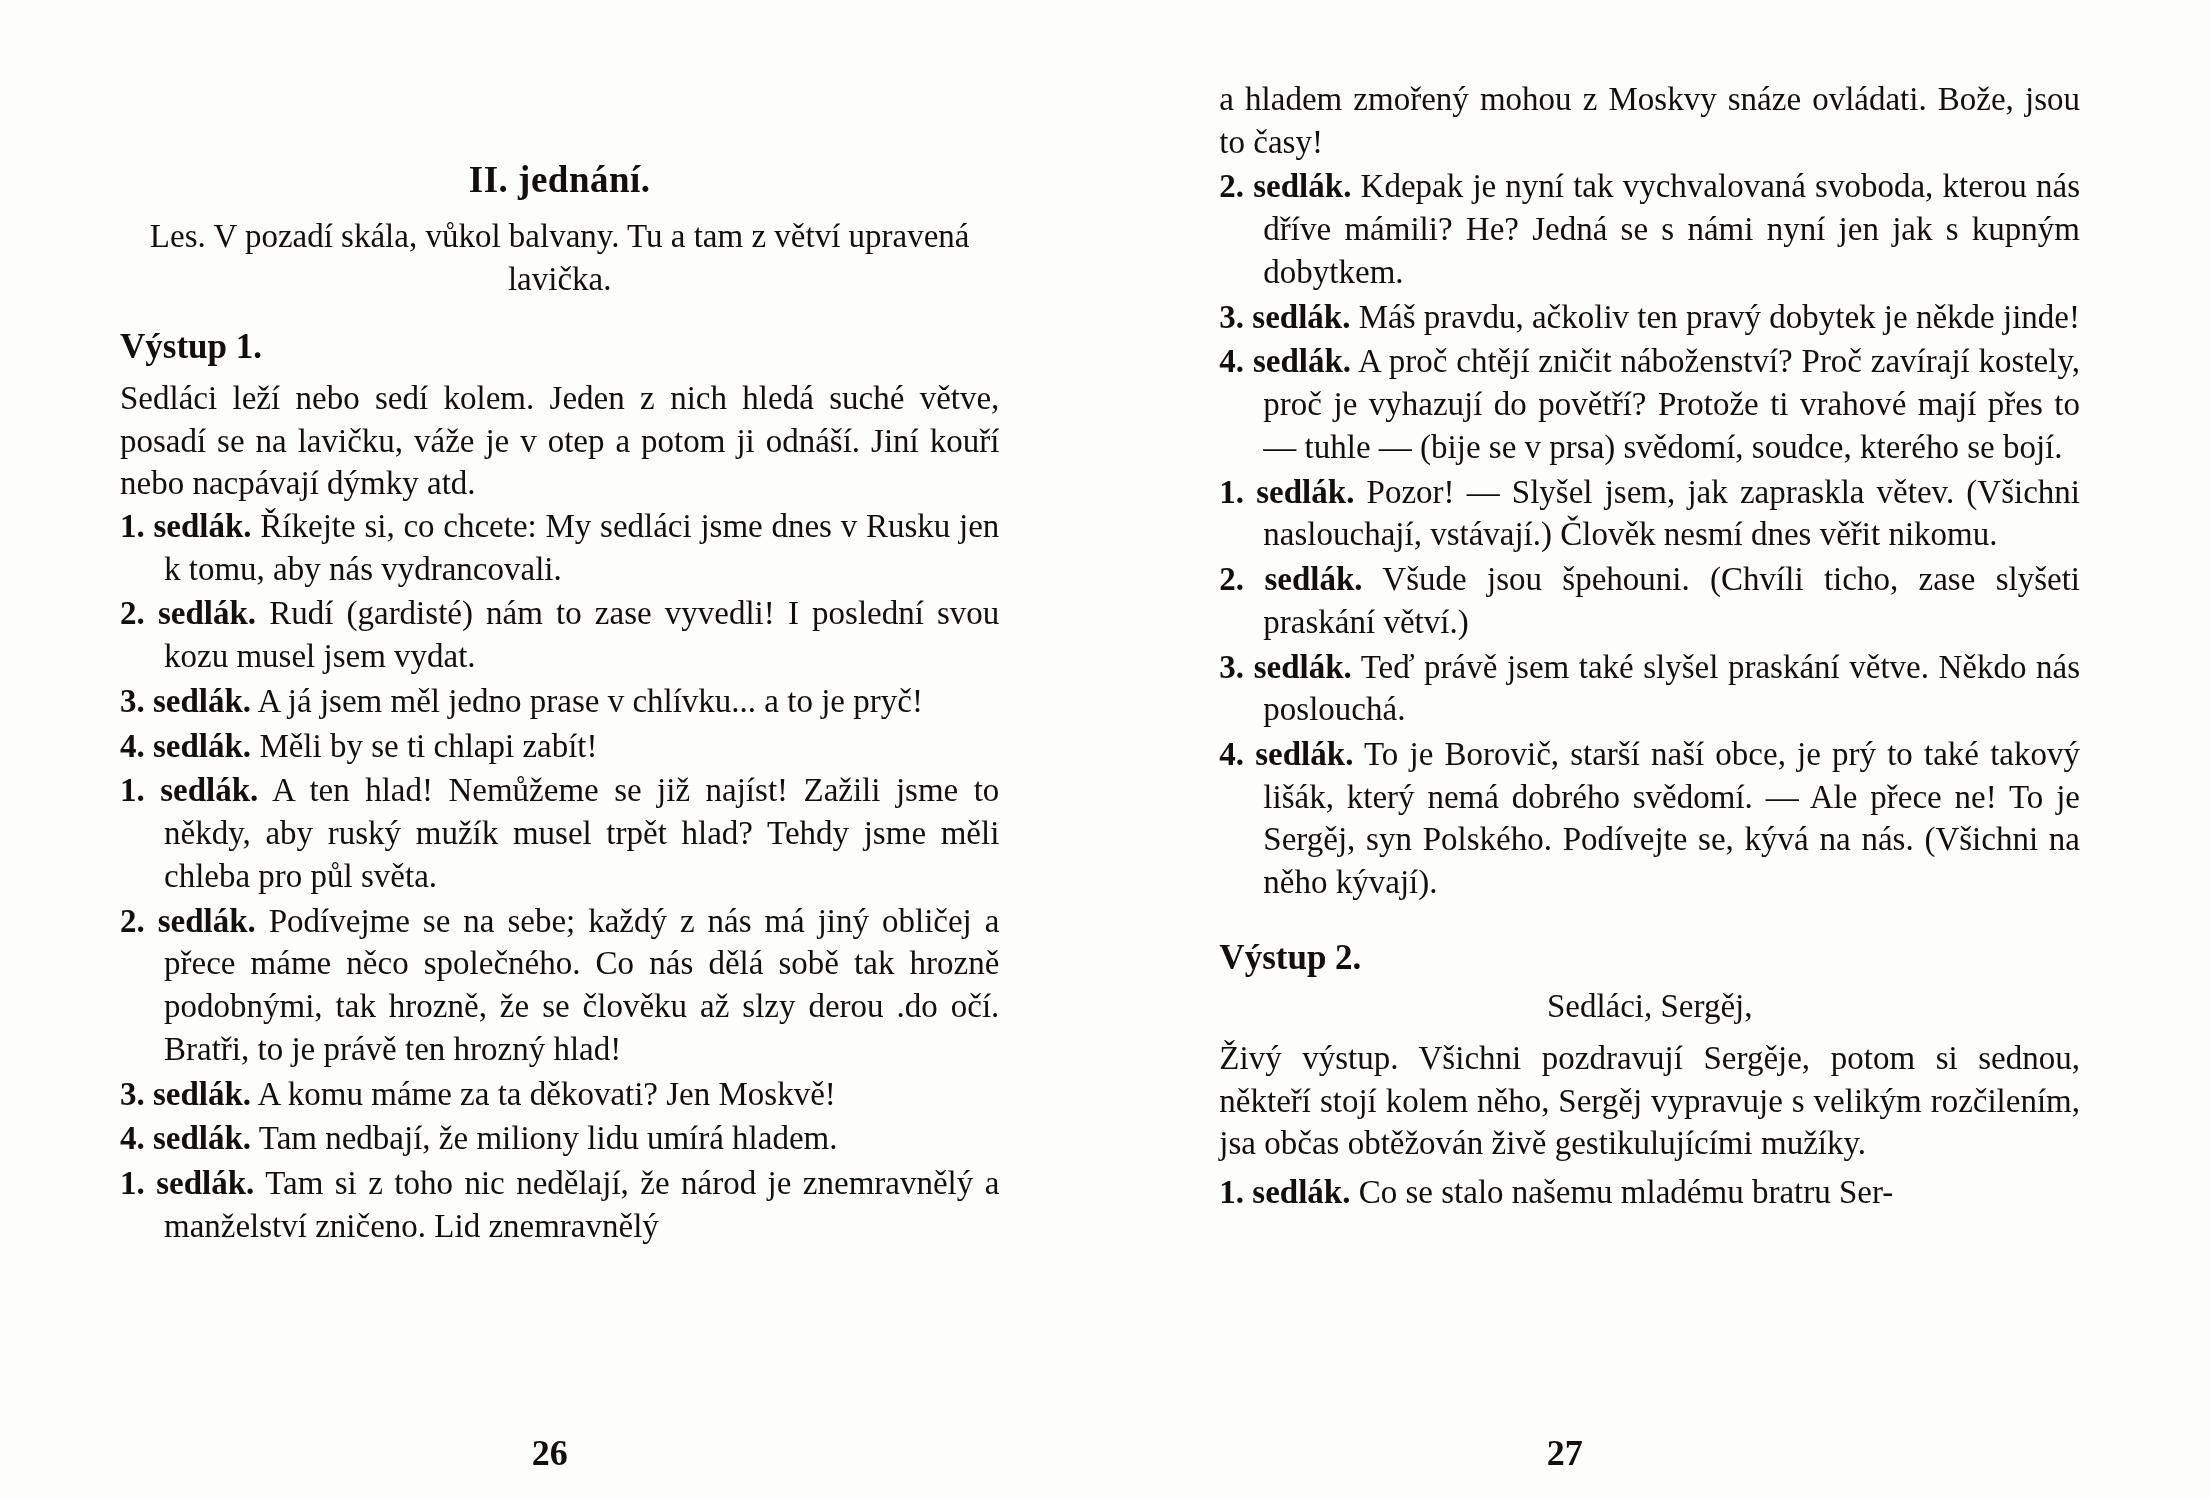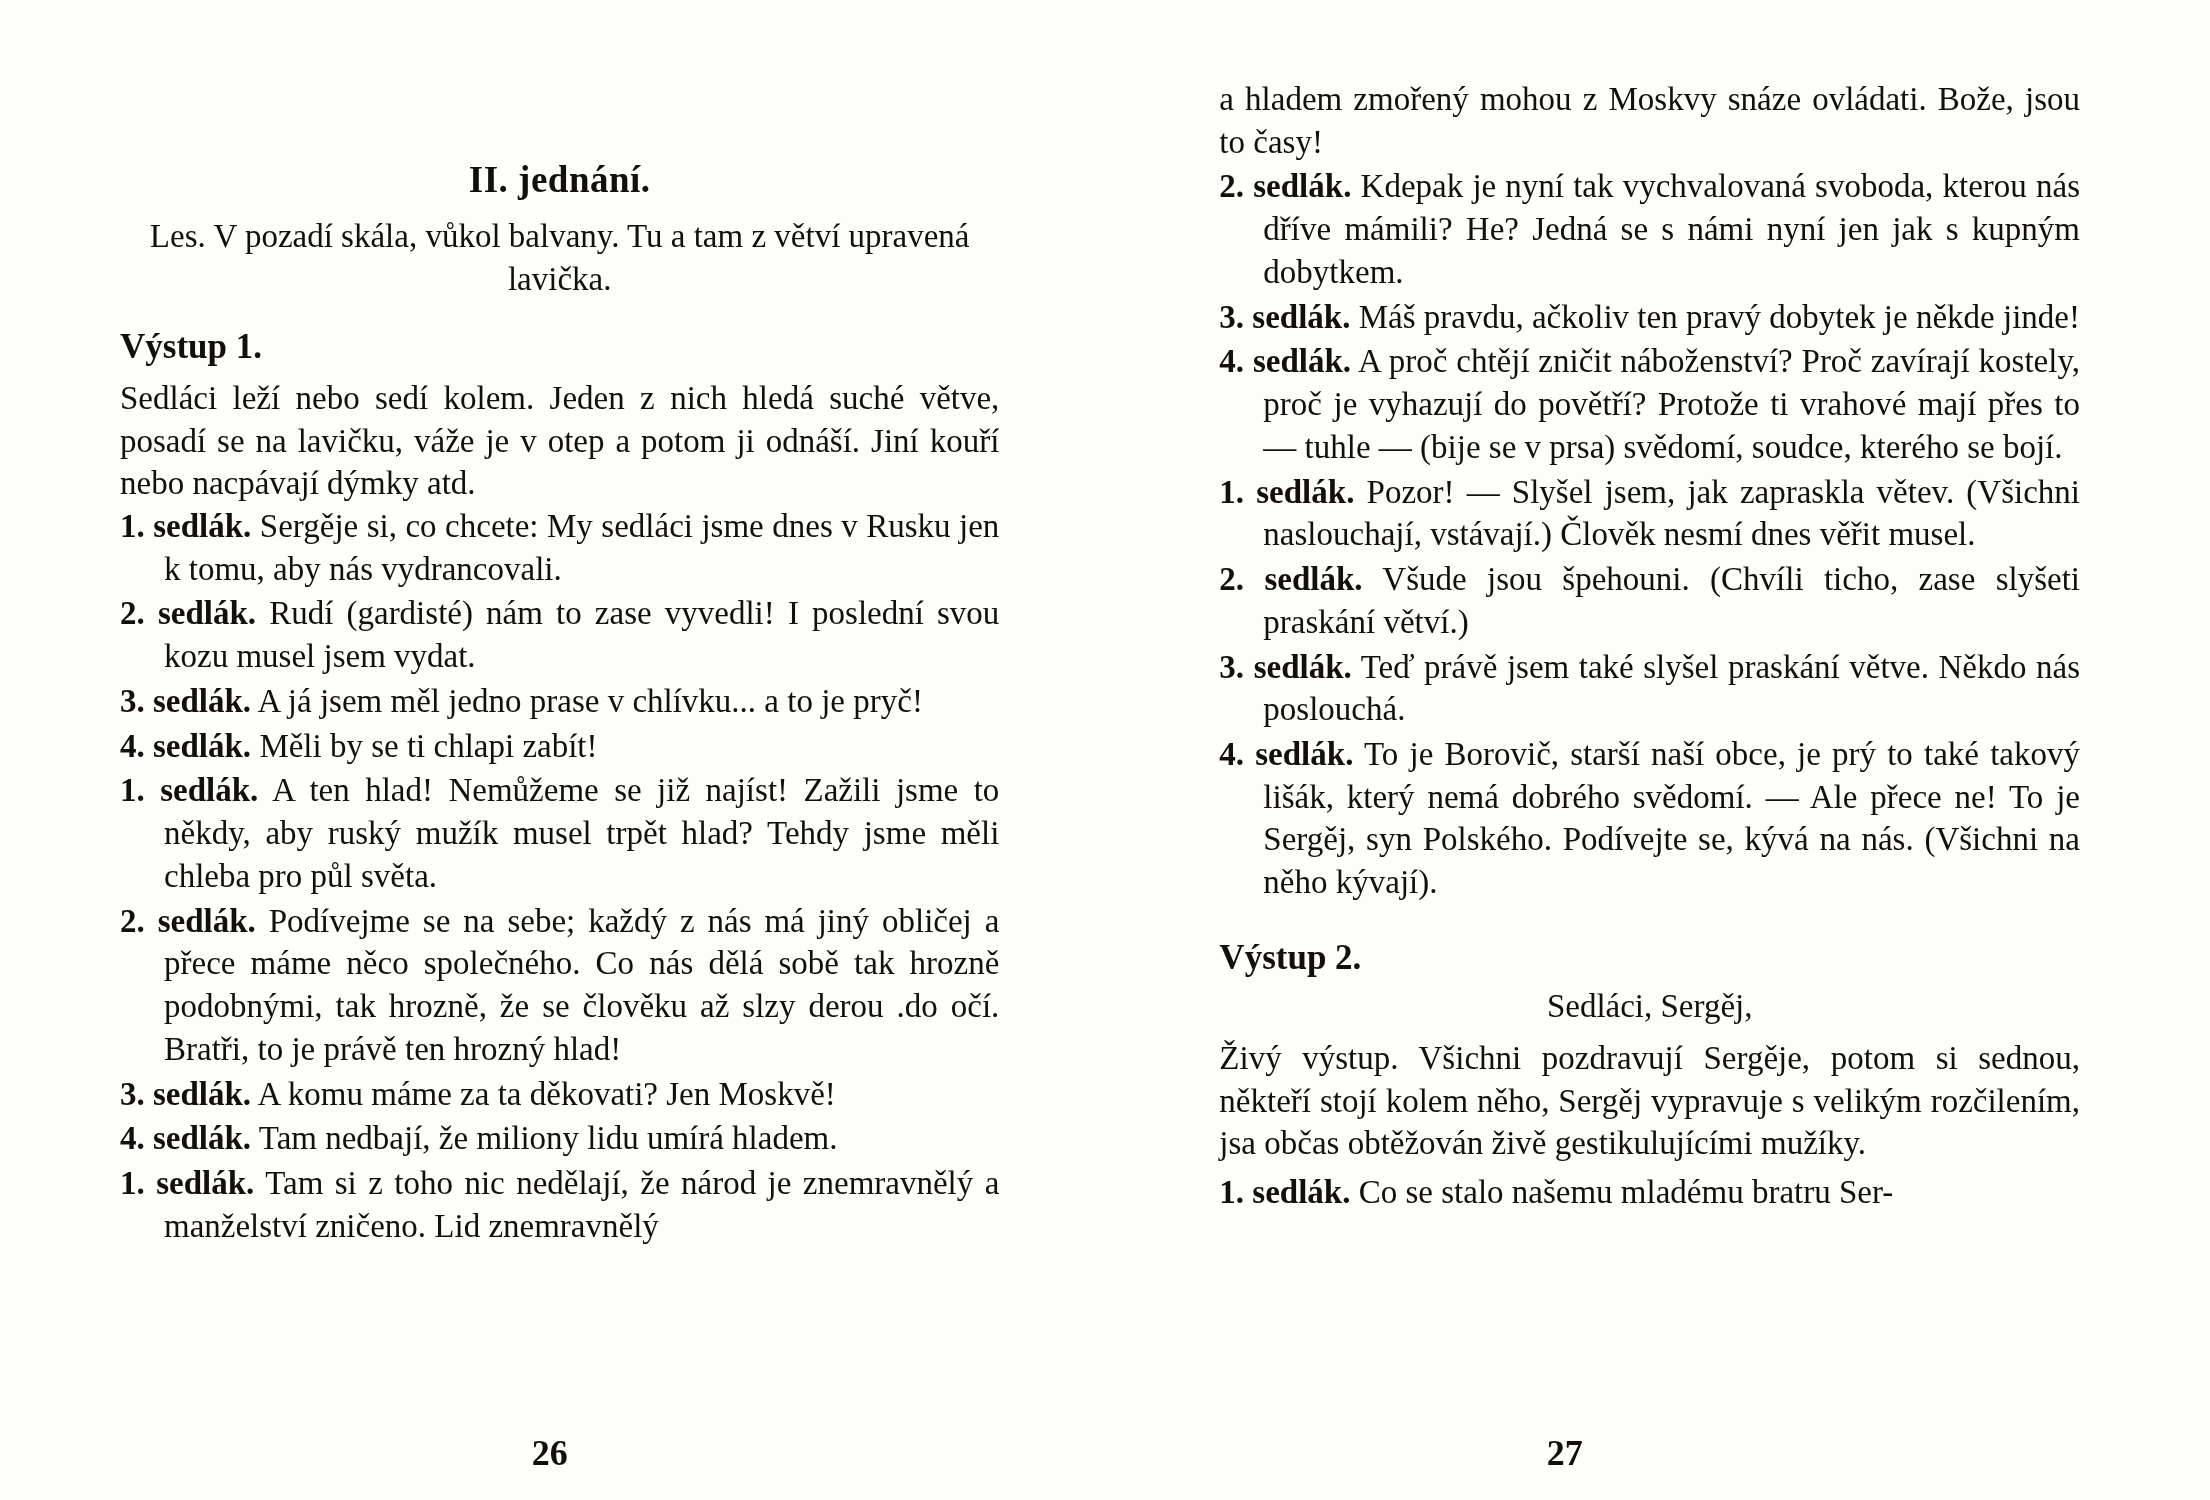--- a/index.html
+++ b/index.html
@@ -108,21 +108,21 @@
       <div class="scene-title">II. jednání.</div>
 
       <div class="stage-dir">Les. V pozadí skála, vůkol balvany. Tu a tam z větví upravená lavička.</div>
 
       <div class="vystup">Výstup 1.</div>
 
       <div class="first-line-block">Sedláci leží nebo sedí kolem. Jeden z nich hledá suché větve, posadí se na lavičku, váže je v otep a potom ji odnáší. Jiní kouří nebo nacpávají dýmky atd.</div>
 
       <div class="para hang">
         <span class="spk">1. sedlák.</span>
-        <span>Sergěje si, co chcete: My sedláci jsme dnes v Rusku jen k tomu, aby nás vydrancovali.</span>
+        <span>Říkejte si, co chcete: My sedláci jsme dnes v Rusku jen k tomu, aby nás vydrancovali.</span>
       </div>
       <div class="para hang">
         <span class="spk">2. sedlák.</span>
         <span>Rudí (gardisté) nám to zase vyvedli! I poslední svou kozu musel jsem vydat.</span>
       </div>
       <div class="para hang">
         <span class="spk">3. sedlák.</span>
         <span>A já jsem měl jedno prase v chlívku... a to je pryč!</span>
       </div>
       <div class="para hang">
@@ -164,21 +164,21 @@
       <div class="para hang">
         <span class="spk">3. sedlák.</span>
         <span>Máš pravdu, ačkoliv ten pravý dobytek je někde jinde!</span>
       </div>
       <div class="para hang">
         <span class="spk">4. sedlák.</span>
         <span>A proč chtějí zničit náboženství? Proč zavírají kostely, proč je vyhazují do povětří? Protože ti vrahové mají přes to — tuhle — (bije se v prsa) svědomí, soudce, kterého se bojí.</span>
       </div>
       <div class="para hang">
         <span class="spk">1. sedlák.</span>
-        <span>Pozor! — Slyšel jsem, jak zapraskla větev. (Všichni naslouchají, vstávají.) Člověk nesmí dnes věřit musel.</span>
+        <span>Pozor! — Slyšel jsem, jak zapraskla větev. (Všichni naslouchají, vstávají.) Člověk nesmí dnes věřit nikomu.</span>
       </div>
       <div class="para hang">
         <span class="spk">2. sedlák.</span>
         <span>Všude jsou špehouni. (Chvíli ticho, zase slyšeti praskání větví.)</span>
       </div>
       <div class="para hang">
         <span class="spk">3. sedlák.</span>
         <span>Teď právě jsem také slyšel praskání větve. Někdo nás poslouchá.</span>
       </div>
       <div class="para hang">

